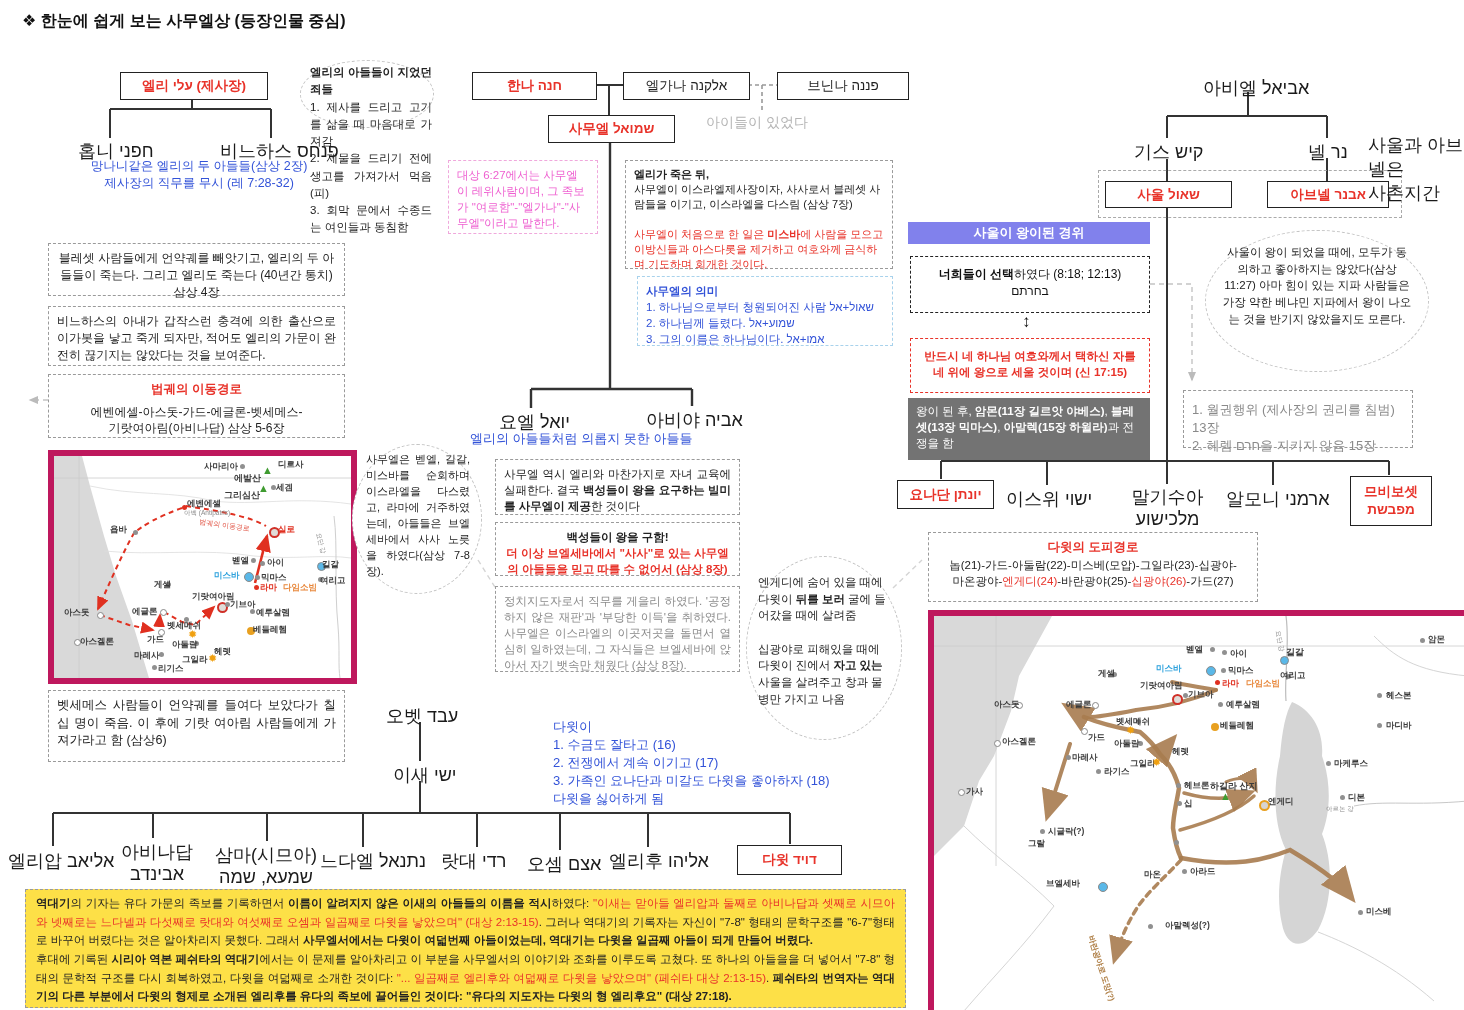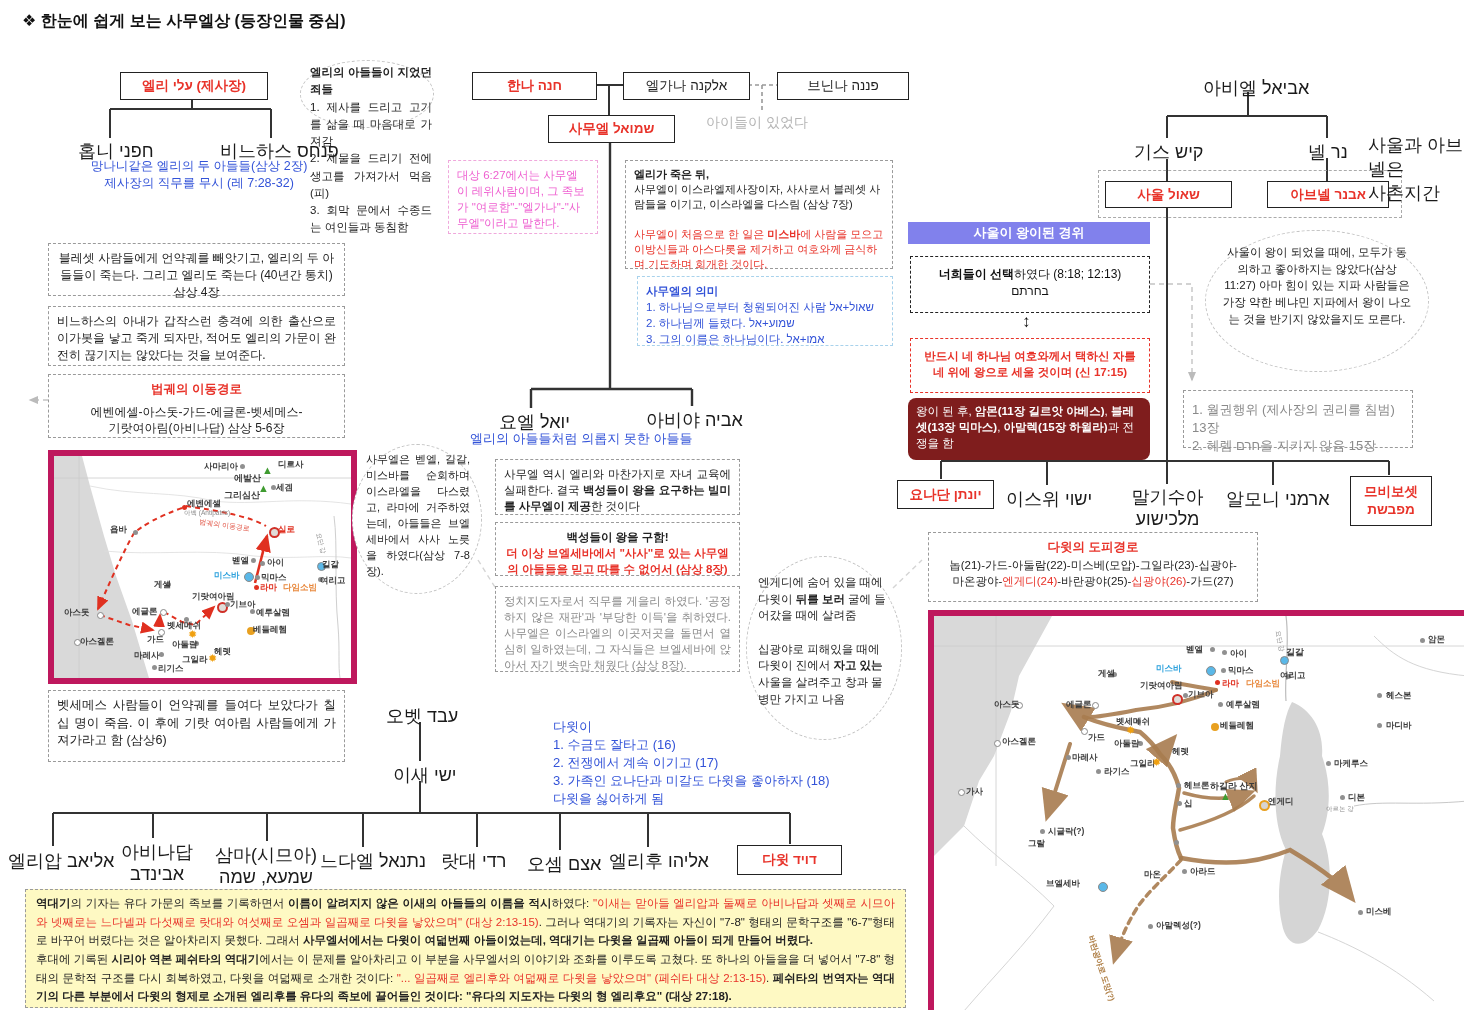--- a/index.html
+++ b/index.html
@@ -20,21 +20,21 @@
   .bx{position:absolute;border:1.6px solid #222;background:#fff;display:flex;align-items:center;justify-content:center;
       text-align:center;font-size:13.5px;font-weight:bold;z-index:3;}
   .bx.red{color:#e8332a;}
   .dbox{position:absolute;border:1.4px dashed #9a9a9a;background:#fff;font-size:11.5px;line-height:1.4;padding:6px 8px;box-sizing:border-box;z-index:2;}
   .dbox.pinkb{border-color:#f0a8dc;color:#ee5fd0;}
   .dbox.redb{border-color:#e8332a;color:#e8332a;font-weight:bold;text-align:center;}
   .dbox.blueb{border-color:#a8d2ec;color:#3353d8;}
   .dbox.blackb{border-color:#222;color:#111;text-align:center;}
   .cloud{position:absolute;border:1.8px dashed #c4c4c4;border-radius:50%;background:#fff;z-index:2;}
   .cloudtx{position:absolute;font-size:11.5px;line-height:1.45;z-index:3;}
-  .graybx{position:absolute;background:#7f1d1d;color:#fdfdfd;font-size:11.5px;line-height:1.4;padding:5px 8px;box-sizing:border-box;z-index:2;border-radius:8px;}
+  .graybx{position:absolute;background:#737373;color:#fdfdfd;font-size:11.5px;line-height:1.4;padding:5px 8px;box-sizing:border-box;z-index:2;}
   .purplebar{position:absolute;background:#8181ec;color:#fff;font-size:13px;font-weight:bold;display:flex;align-items:center;justify-content:center;z-index:3;}
   .map{position:absolute;border:6px solid #be185d;background:#fbfaf8;overflow:hidden;z-index:2;}
   .map svg{position:absolute;left:0;top:0;}
   .ml{position:absolute;font-size:8.5px;font-weight:600;color:#3a3a3a;white-space:nowrap;z-index:4;transform-origin:left top;}
   .ml.bb{font-weight:bold;font-size:9px;}
   .ml.redb{color:#e03020;font-weight:bold;text-align:right;}
   .ml.cyanb{color:#2aa0dc;font-weight:bold;}
   .ml.orange{color:#e8883c;}
   .ml.tiny{font-size:6.5px;color:#8a8a8a;font-weight:400;}
   .ml.route{color:#e05040;font-size:7px;font-weight:400;}
@@ -43,21 +43,21 @@
   .ml.mtnc{color:#3f9b30;font-size:11px;}
   .mk{position:absolute;width:5px;height:5px;border-radius:50%;background:#909090;z-index:3;}
   .mk.open{background:#fff;border:1.2px solid #888;}
   .mk.reddot{background:#e03020;}
   .mk.bluedot{background:#5ab8e8;border:1.5px solid #8a8a8a;width:7px;height:7px;}
   .mk.cyan{background:#5ab8e8;border:1.5px solid #8a8a8a;width:8px;height:8px;}
   .mk.ringred{background:#e0dcd8;border:2.5px solid #d03028;width:7px;height:7px;}
   .mk.ringorange{background:#d8d4d0;border:2.5px solid #e8a020;width:7px;height:7px;}
   .mk.orangedot{background:#e8a020;width:8px;height:8px;}
   .title{position:absolute;font-size:16px;font-weight:bold;color:#111;z-index:3;}
-  .chron{position:absolute;border:1.4px dashed #9a9a9a;background:#fef9c3;padding:4px 10px;box-sizing:border-box;
+  .chron{position:absolute;border:1.4px dashed #9a9a9a;background:#fde047;padding:4px 10px;box-sizing:border-box;
          font-size:11.5px;line-height:1.62;text-align:justify;z-index:3;}
   .chron p{margin:0;}
   svg.wire{position:absolute;left:0;top:0;z-index:1;}
 </style>
 </head>
 <body>
 
 <div id="canvas">
 
   <svg class="wire" width="1464" height="1010">
@@ -346,21 +346,21 @@
       <span class="ml " style="left: 334px; top: 180px;">엔게디</span>
       <span class="ml " style="left: 414px; top: 176px;">디본</span>
       <span class="ml tiny" style="left: 392px; top: 189px;">아르논 강</span>
       <span class="ml tiny" style="left: 348px; top: 14px; transform: rotate(80deg);">요단 강</span>
       <span class="ml " style="left: 114px; top: 210px;">시글락(?)</span>
       <span class="ml " style="left: 94px; top: 222px;">그랄</span>
       <span class="ml " style="left: 210px; top: 224px; margin-top: 29px;">마온</span>
       <span class="ml " style="left: 256px; top: 250px;">아라드</span>
       <span class="ml " style="left: 112px; top: 262px;">브엘세바</span>
       <span class="ml " style="left: 432px; top: 290px;">미스베</span>
-      <span class="ml " style="left: 222px; top: 304px;">아말렉성(?)</span>
+      <span class="ml " style="left: 231px; top: 304px;">아말렉성(?)</span>
       <span class="ml sunc" style="left: 192px; top: 108px;">✹</span>
       <span class="ml sunc" style="left: 218px; top: 140px;">✹</span>
       <span class="ml routeBrown" style="left: 162px; top: 318px; transform: rotate(72deg);">바란광야로 도망(?)</span>
     </div>
 
   <div class="bx red" style="left:737px;top:845px;width:103px;height:28px;">다윗 דויד</div>
 
   <div class="chron" style="left:25px;top:889px;width:881px;height:119px;">
     <p><span class="b">역대기</span><span>의 기자는 유다 가문의 족보를 기록하면서 </span><span class="b">이름이 알려지지 않은 이새의 아들들의 이름을  적시</span><span>하였다: </span><span class="r">"이새는 맏아들 엘리압과 둘째로 아비나답과 셋째로 시므아와 넷째로는 느다넬과  다섯째로 랏대와 여섯째로 오셈과 일곱째로 다윗을 낳았으며" (대상 2:13-15)</span><span>. 그러나 역대기의 기록자는 자신이 "7-8" 형태의 문학구조를 "6-7"형태로 바꾸어 버렸다는 것은 알아차리지 못했다. 그래서 </span><span class="b">사무엘서에서는 다윗이 여덟번째 아들이었는데, 역대기는 다윗을 일곱째 아들이 되게 만들어 버렸다.</span></p>
     <p><span>후대에 기록된 </span><span class="b">시리아 역본 페쉬타의 역대기</span><span>에서는 이 문제를 알아차리고 이 부분을 사무엘서의 이야기와 조화를 이루도록 고쳤다. 또 하나의 아들을을 더 넣어서 "7-8" 형태의 문학적 구조를 다시 회복하였고, 다윗을 여덟째로 소개한 것이다: </span><span class="r">"... 일곱째로 엘리후와 여덟째로 다윗을 낳았으며" (페쉬타 대상 2:13-15)</span><span>. </span><span class="b">페쉬타의 번역자는 역대기의 다른 부분에서 다윗의 형제로 소개된 엘리후를 유다의 족보에 끌어들인 것이다: "유다의 지도자는 다윗의 형 엘리후요" (대상 27:18).</span></p>

